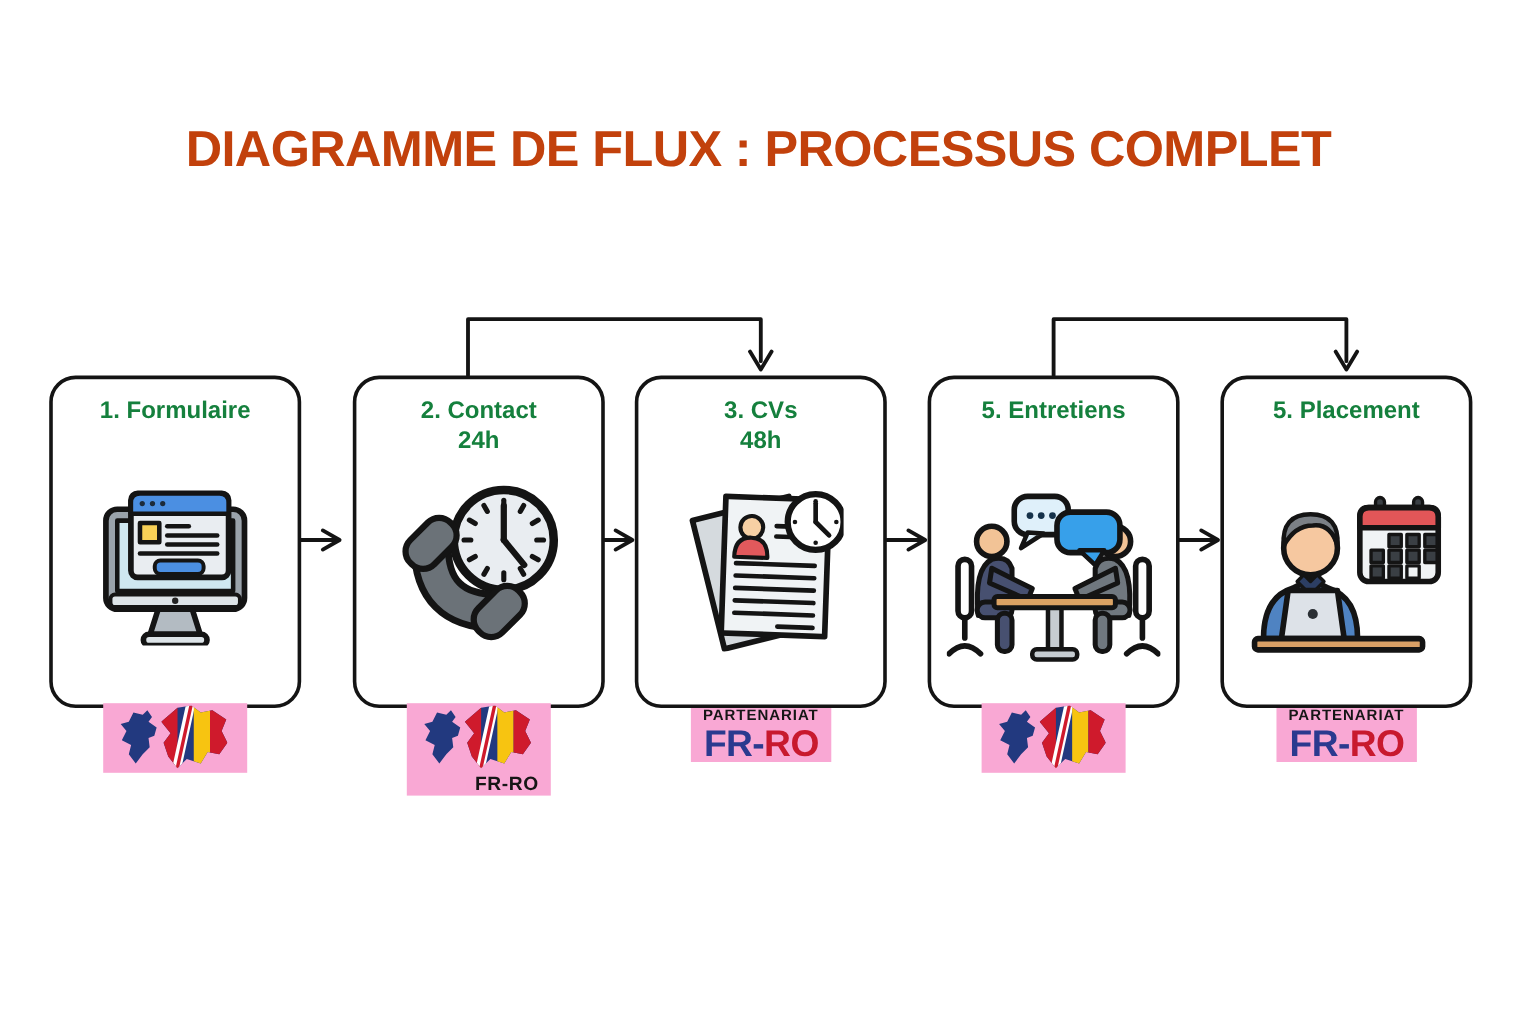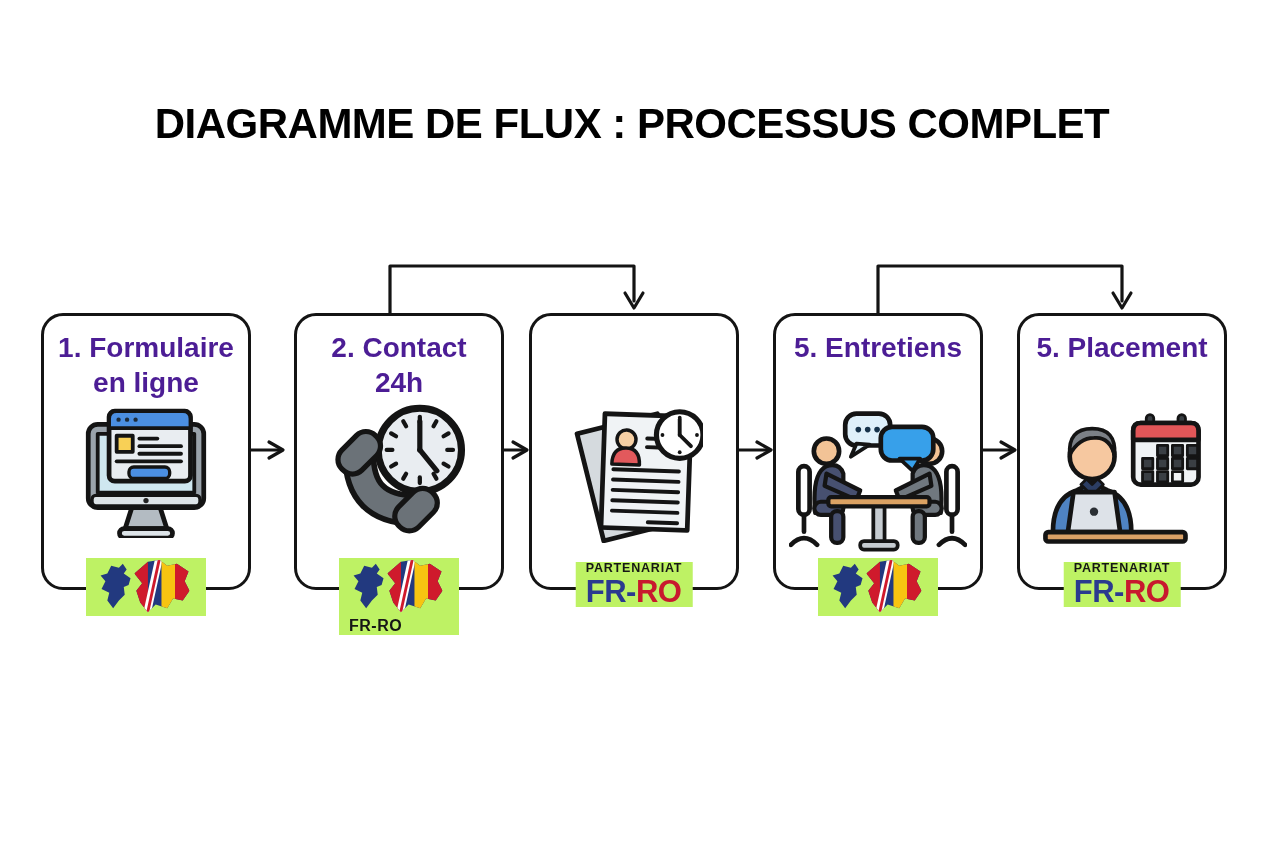--- a/index.html
+++ b/index.html
@@ -1,29 +1,29 @@
 <!DOCTYPE html>
 <html><head>
 <meta charset="utf-8">
 <style>
   html,body{margin:0;padding:0;background:#fff;}
   .canvas{position:relative;width:1264px;height:848px;background:#ffffff;overflow:hidden;
           font-family:"Liberation Sans",sans-serif;color:#141414;}
   .title{position:absolute;left:0;top:94px;width:100%;text-align:center;
-         font-size:42px;font-weight:bold;letter-spacing:-.5px;line-height:1.43;color:#000000;}
+         font-size:42px;font-weight:bold;letter-spacing:-.5px;line-height:1.43;color:#c2410c;}
   .connectors{position:absolute;left:0;top:0;width:1264px;height:848px;pointer-events:none;}
   .step-box{position:absolute;top:313px;width:204px;height:271px;background:#fff;
             border:3px solid #141414;border-radius:22px;}
   .step-box.b0{left:41px}.step-box.b1{left:294px}.step-box.b2{left:529px}
   .step-box.b3{left:773px}.step-box.b4{left:1017px}
   .step-title{position:absolute;top:14px;left:0;width:100%;text-align:center;
-              font-size:28px;font-weight:bold;line-height:1.25;color:#4c1d95;}
+              font-size:20px;font-weight:bold;line-height:1.25;color:#15803d;}
   .step-icon{position:absolute;top:80px;left:0;width:100%;display:flex;justify-content:center;align-items:flex-start;}
-  .badge{position:absolute;left:50%;transform:translateX(-50%);background:#bef264;padding:0 10px;
-         display:flex;flex-direction:column;align-items:flex-start;white-space:nowrap;}
+  .badge{position:absolute;left:50%;transform:translateX(-50%);background:#f9a8d4;padding:0 10px;
+         display:flex;flex-direction:column;align-items:flex-end;white-space:nowrap;margin-top:28px;}
   .badge.flags{top:calc(100% - 29px);}
   .badge.partner{top:calc(100% - 25px);}
   .badge-label{font-size:16px;font-weight:bold;letter-spacing:.5px;color:#161616;margin-top:1px;}
   .partner-top{font-size:12.5px;font-weight:bold;letter-spacing:.8px;color:#161616;line-height:1.1;}
   .partner-word{font-size:31px;font-weight:bold;line-height:1.02;letter-spacing:-.5px;}
   .partner-word .fr{color:#2b3a8f;}
   .partner-word .ro{color:#c8192e;}
 </style>
 </head>
 <body>
@@ -47,21 +47,20 @@
       <path d="M390 313 L390 266 L634 266 L634 301"></path>
       <path d="M625 293 L634 308 L643 293"></path>
       <path d="M878 313 L878 266 L1122 266 L1122 301"></path>
       <path d="M1113 293 L1122 308 L1131 293"></path>
     </g>
   </svg>
 
   <div class="step-box b0">
     <div class="step-title">
       <div>1. Formulaire</div>
-      <div>en ligne</div>
     </div>
     <div class="step-icon">
       <svg width="142" height="142" viewBox="0 0 150 150">
         <g stroke="#141414" stroke-linejoin="round">
           <rect x="14" y="30" width="122" height="88" rx="10" fill="#9aa3ab" stroke-width="5"></rect>
           <rect x="24" y="40" width="102" height="62" fill="#cfe7f0" stroke-width="4"></rect>
           <rect x="36" y="16" width="86" height="74" rx="6" fill="#e9edf1" stroke-width="5"></rect>
           <path d="M36 34 L36 24 Q36 16 44 16 L114 16 Q122 16 122 24 L122 34 Z" fill="#4b8fe2" stroke-width="4"></path>
           <circle cx="46" cy="25" r="2.3" fill="#1c2b3a" stroke="none"></circle>
           <circle cx="55" cy="25" r="2.3" fill="#1c2b3a" stroke="none"></circle>
@@ -148,20 +147,24 @@
           <polygon points="49,62 63,-2 66,-2 52,62" fill="#cf1a2c"></polygon>
           <rect x="66" y="0" width="14" height="60" fill="#f7c411"></rect>
           <rect x="80" y="0" width="18" height="60" fill="#cf1a2c"></rect>
         </g>
       </svg>
       <div class="badge-label">FR-RO</div>
     </div>
   </div>
 
   <div class="step-box b2">
+    <div class="step-title">
+      <div>3. CVs</div>
+      <div>48h</div>
+    </div>
     <div class="step-icon">
       <svg width="138" height="147" viewBox="0 0 160 170">
         <g stroke="#141414" stroke-linejoin="round">
           <rect x="28" y="30" width="96" height="128" fill="#d5dade" stroke-width="5.5" transform="rotate(-14 76 94)"></rect>
           <g transform="rotate(2 94 88)">
             <rect x="44" y="22" width="100" height="132" fill="#f0f3f5" stroke-width="5.5"></rect>
             <circle cx="70" cy="51" r="11" fill="#f7d0a4" stroke-width="4"></circle>
             <path d="M54 80 Q54 61 70 61 Q86 61 86 80 Z" fill="#e2595c" stroke-width="4"></path>
             <g stroke-width="4.5" stroke-linecap="round">
               <line x1="94" y1="49" x2="122" y2="49"></line>

